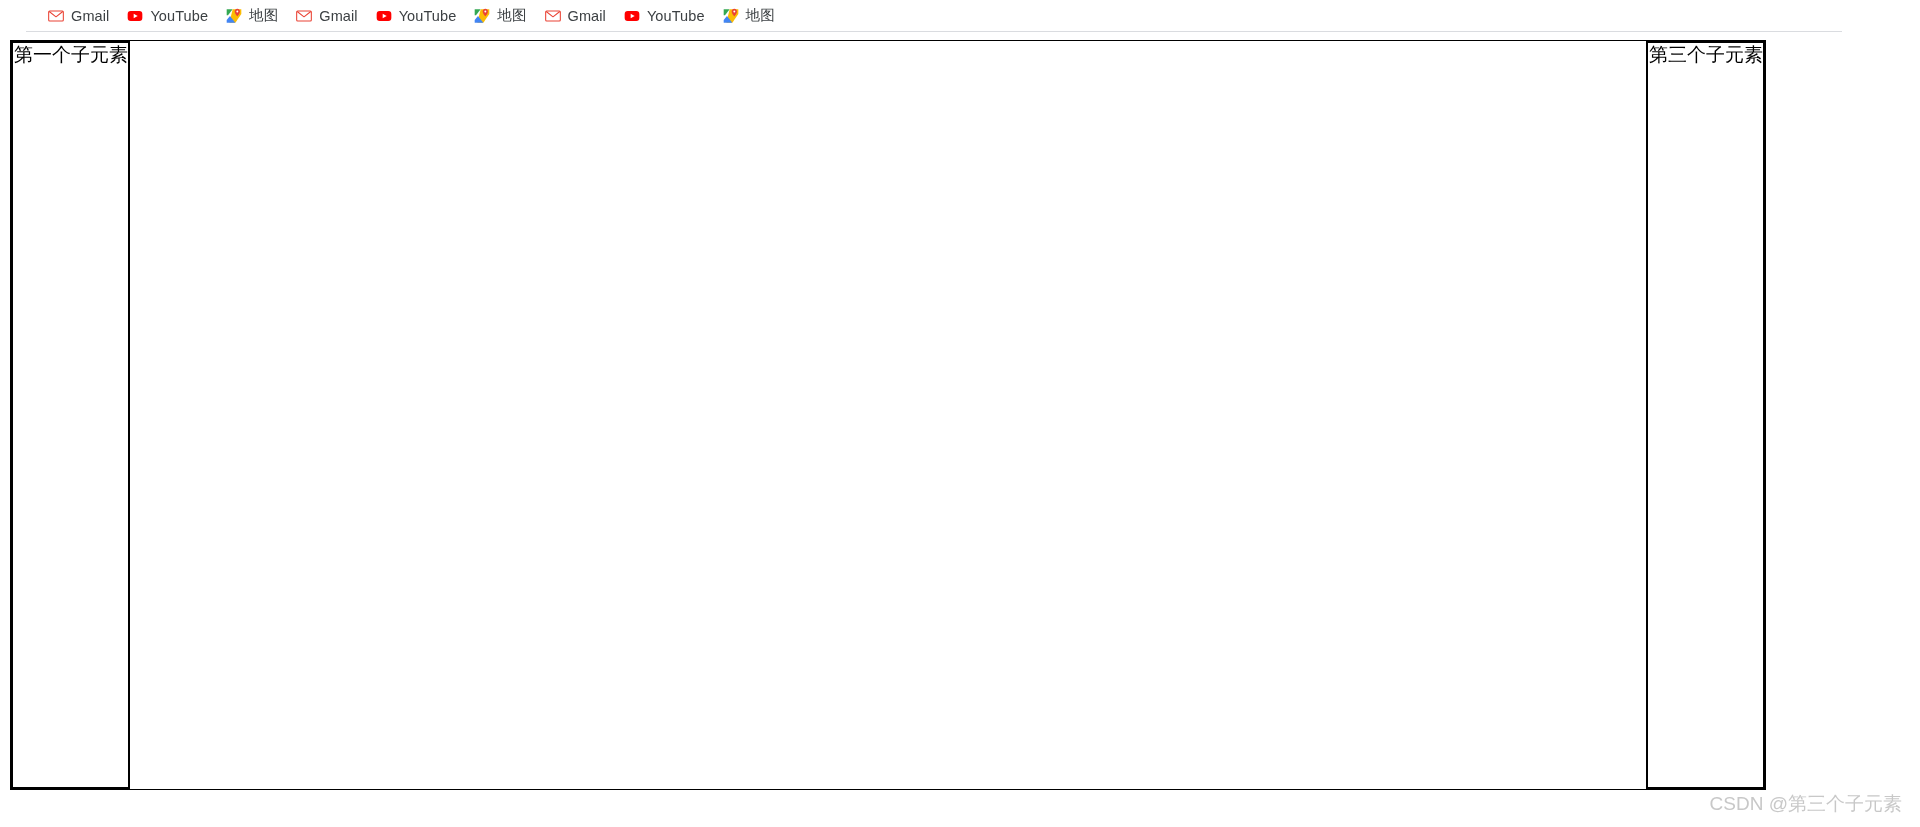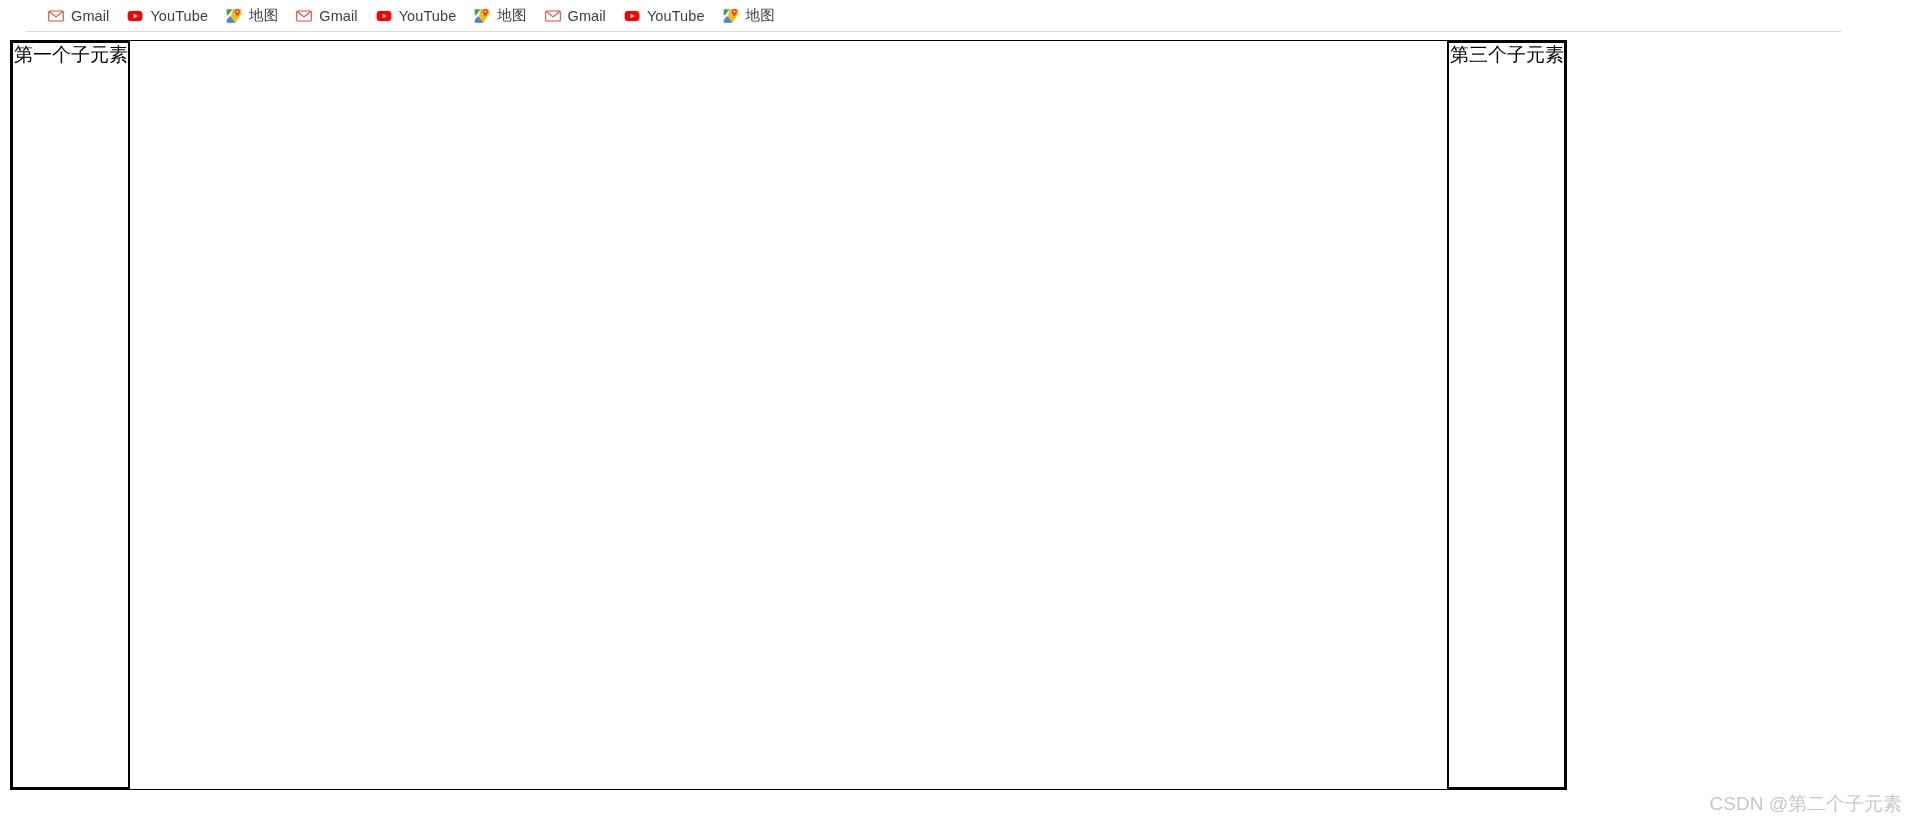--- a/index.html
+++ b/index.html
@@ -49,21 +49,21 @@
     color: #3c4043;
     letter-spacing: 0.1px;
     font-family: "Liberation Sans", sans-serif;
   }
 
   
   #flex-container {
     position: absolute;
     left: 10px;
     top: 40px;
-    width: 1557px;
+    width: 1756px;
     height: 750px;
     box-sizing: border-box;
     border: 1px solid #000000;
     display: flex;
     flex-direction: row;
     justify-content: space-between;
     align-items: stretch;
     background: #ffffff;
   }
   .flex-child {
@@ -199,13 +199,13 @@
     <span class="bookmark-label">地图</span>
   </div>
 
 </div>
 
 <div id="flex-container">
   <div class="flex-child">第一个子元素</div>
   <div class="flex-child">第三个子元素</div>
 </div>
 
-<div id="watermark">CSDN @第二个子元素</div>
+<div id="watermark">CSDN @第三个子元素</div>
 
 </body></html>

